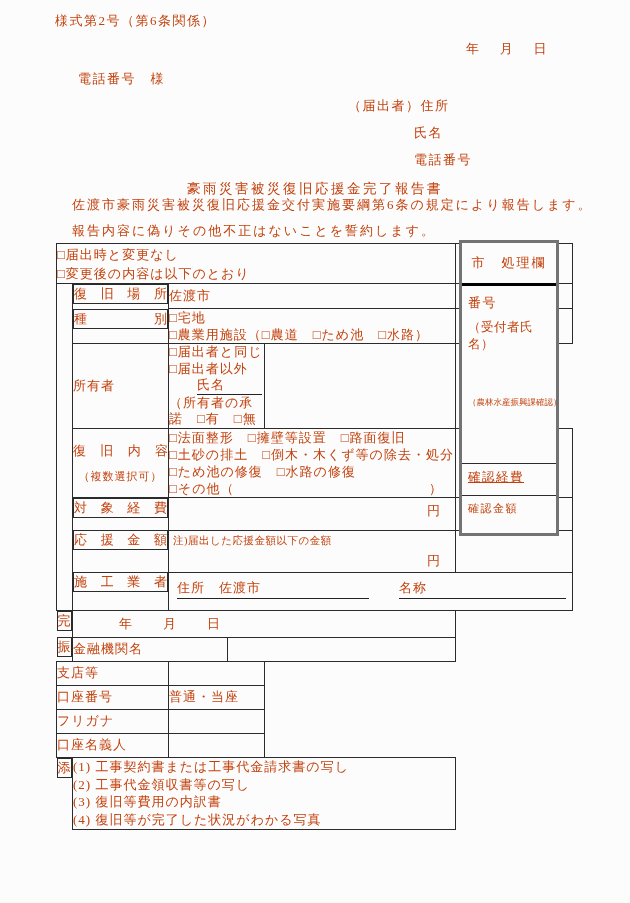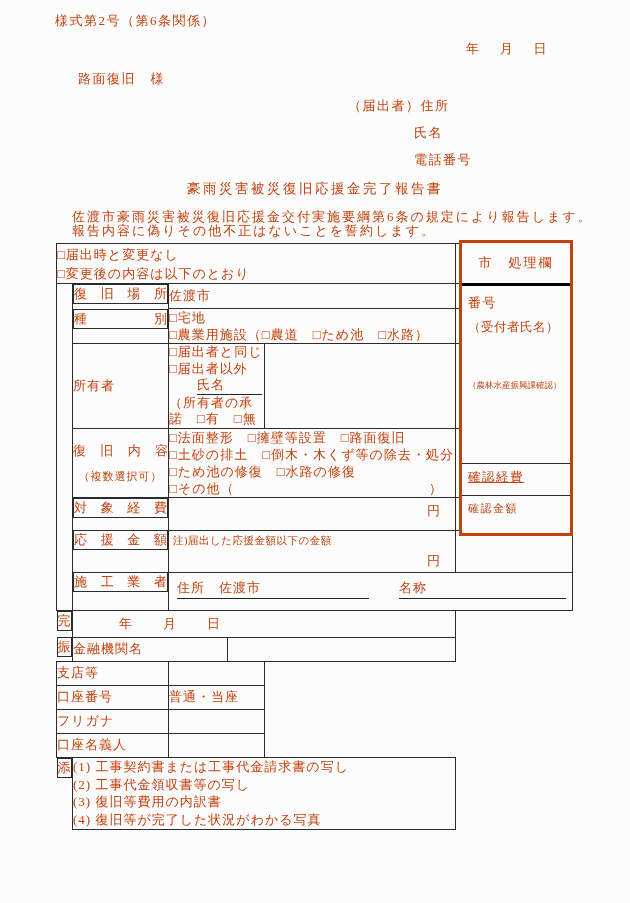--- a/index.html
+++ b/index.html
@@ -10,21 +10,21 @@
     font-size:13px;letter-spacing:1.5px;
   }
   .abs{position:absolute;white-space:nowrap;}
   .form-no{left:55px;top:12px;}
   .date-row{left:466px;top:40px;width:82px;display:flex;justify-content:space-between;}
   .addressee{left:78px;top:70px;}
   .app-address{left:348px;top:97px;}
   .app-name{left:414px;top:124px;}
   .app-phone{left:414px;top:151px;}
   .doc-title{left:0;top:180px;width:630px;text-align:center;font-size:13.5px;letter-spacing:2.5px;}
-  .decl1{left:72px;top:208px;letter-spacing:2px;}
+  .decl1{left:72px;top:196px;letter-spacing:2px;}
   .decl2{left:72px;top:222px;letter-spacing:2px;}
   .footer-note{left:70px;top:806px;letter-spacing:2px;}
 
   table.form{
     position:absolute;left:56px;top:243px;width:516px;
     border-collapse:collapse;table-layout:fixed;
   }
   table.form td{
     border:1px solid #2b2b2b;vertical-align:middle;padding:0;
     font-size:13px;letter-spacing:1px;overflow:hidden;
@@ -54,43 +54,43 @@
   .contractor-cell-inner{display:flex;align-items:flex-end;padding:0 6px 5px 8px;gap:30px;}
   .contractor-cell-inner .seg{border-bottom:1px solid #222;padding-bottom:1px;}
   .contractor-cell-inner .seg1{flex:1.15;}
   .contractor-cell-inner .seg2{flex:1;}
   .completion-cell{display:flex;gap:30px;padding-left:46px;}
   td.banklbl{padding-left:6px;letter-spacing:1px;}
   td.bankval{padding-left:16px;}
   td.attach{padding:3px 4px 3px 6px;line-height:17.5px;font-size:12.5px;vertical-align:middle;}
 
   .city-box{
-    position:absolute;left:459px;top:240px;width:114px;
-    border:3px solid #c2410c;box-sizing:border-box;background:#fcfcfc;
+    position:absolute;left:459px;top:240px;width:100px;
+    border:3px solid #737373;box-sizing:border-box;background:#fcfcfc;
   }
   .cb-header{height:40px;border-bottom:3px solid #000;display:flex;align-items:center;justify-content:center;letter-spacing:2px;}
   .cb-tall{height:178px;border-bottom:1px solid #2b2b2b;padding:8px 5px 0 6px;box-sizing:border-box;}
   .cb-number{margin-bottom:7px;}
   .cb-receiver{font-size:12.5px;letter-spacing:0.5px;}
   .cb-division{margin-top:44px;font-size:8.5px;letter-spacing:0;white-space:nowrap;}
   .cb-expense{height:32px;border-bottom:1px solid #2b2b2b;padding:5px 0 0 6px;box-sizing:border-box;font-size:12.5px;text-decoration:underline;}
   .cb-amount{height:37px;padding:5px 0 0 6px;box-sizing:border-box;font-size:11px;}
 </style>
 </head>
 <body>
 
 <div class="page">
 
   <div class="abs form-no">様式第2号（第6条関係）</div>
   <div class="abs date-row">
     <span>年</span>
     <span>月</span>
     <span>日</span>
   </div>
-  <div class="abs addressee">路面復旧　様</div>
+  <div class="abs addressee">電話番号　様</div>
   <div class="abs app-address">（届出者）住所</div>
   <div class="abs app-name">氏名</div>
   <div class="abs app-phone">電話番号</div>
   <div class="abs doc-title">豪雨災害被災復旧応援金完了報告書</div>
   <div class="abs decl1">佐渡市豪雨災害被災復旧応援金交付実施要綱第6条の規定により報告します。</div>
   <div class="abs decl2">報告内容に偽りその他不正はないことを誓約します。</div>
 
   <table class="form">
     <colgroup>
       <col style="width:16px">

